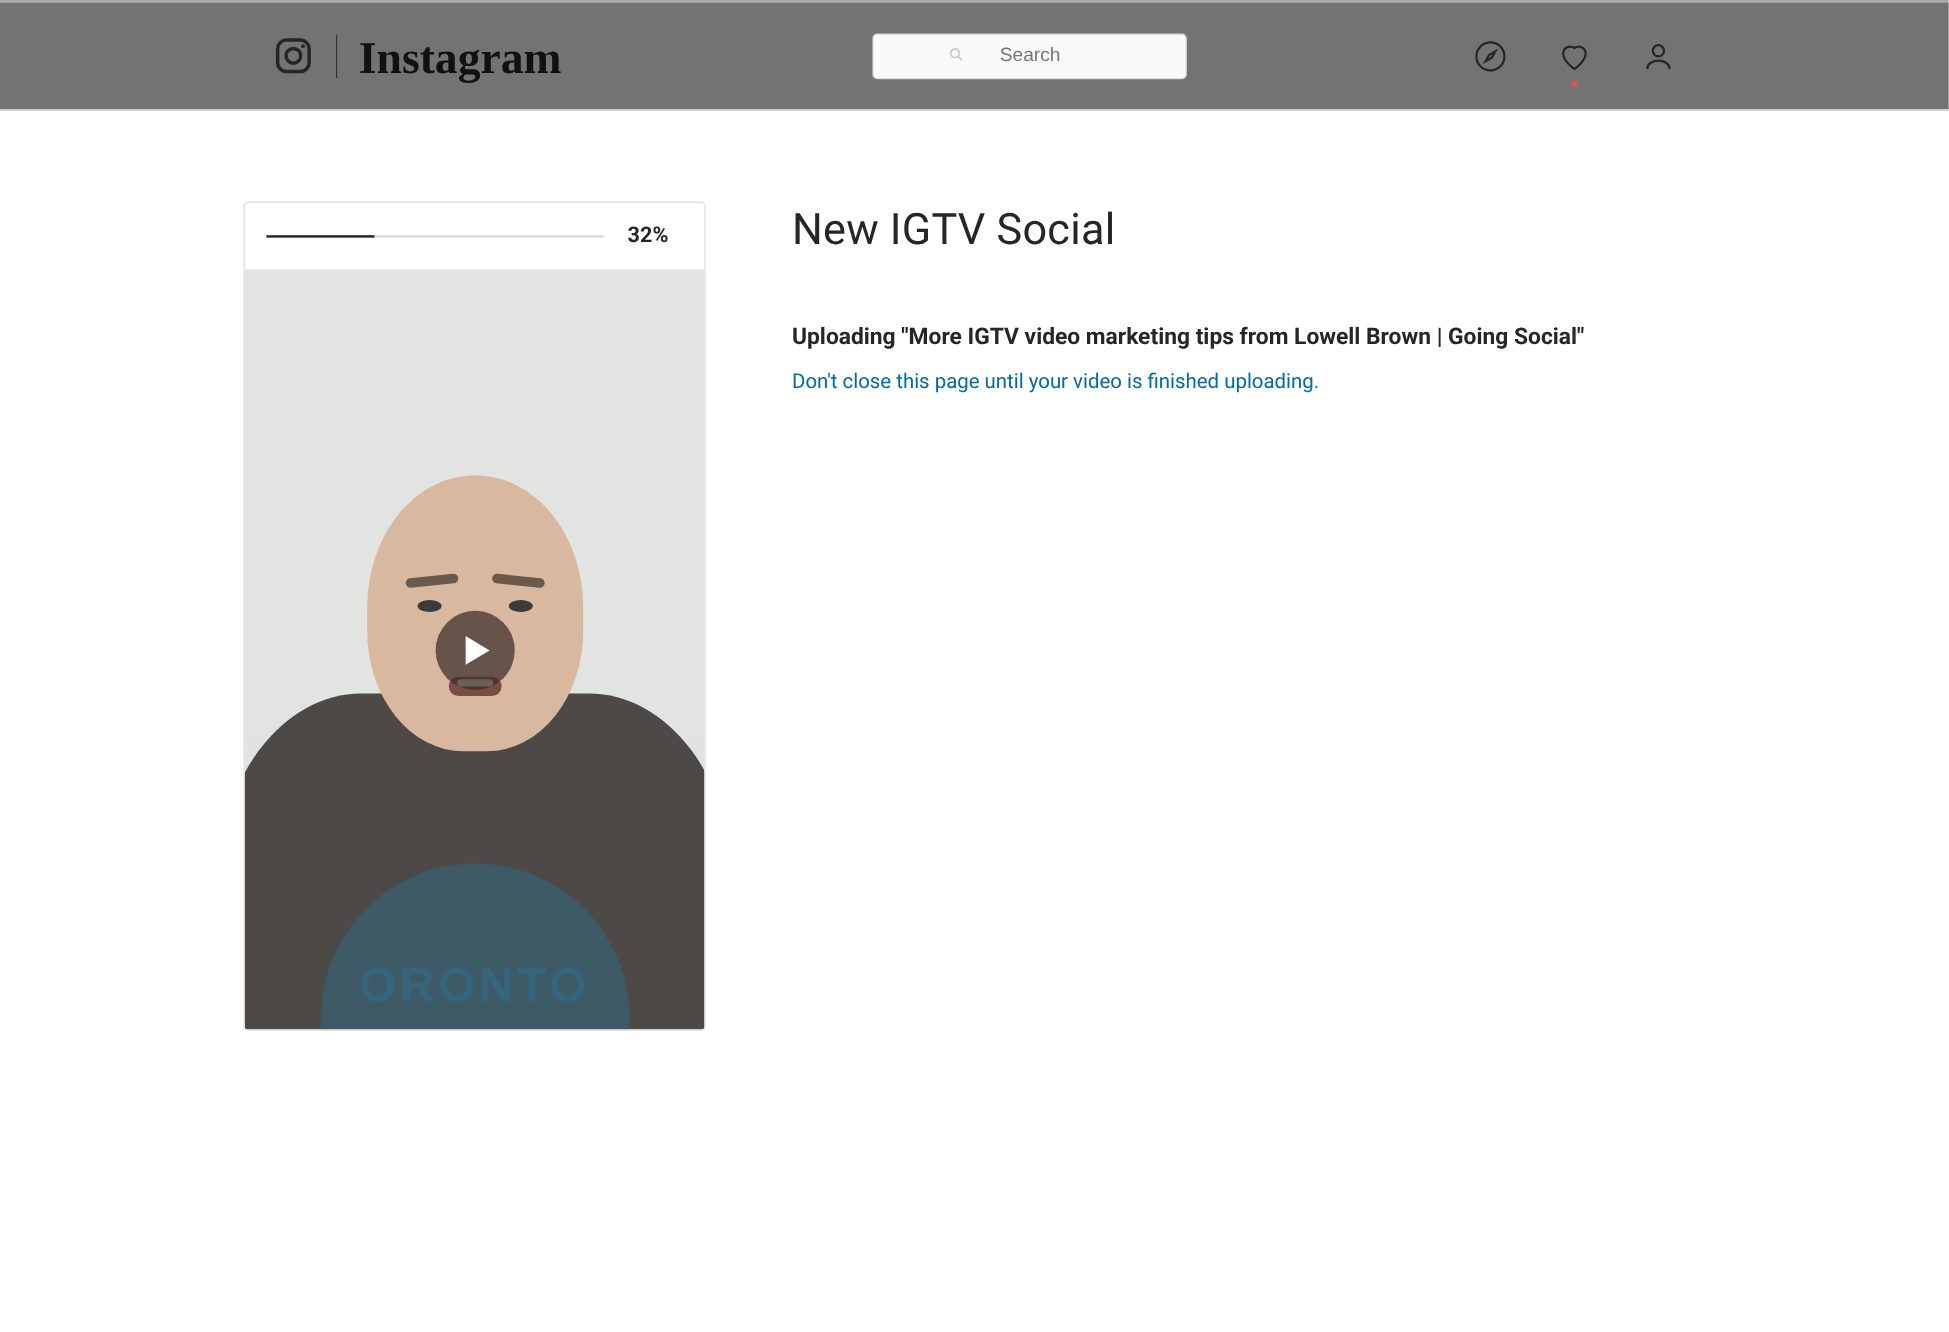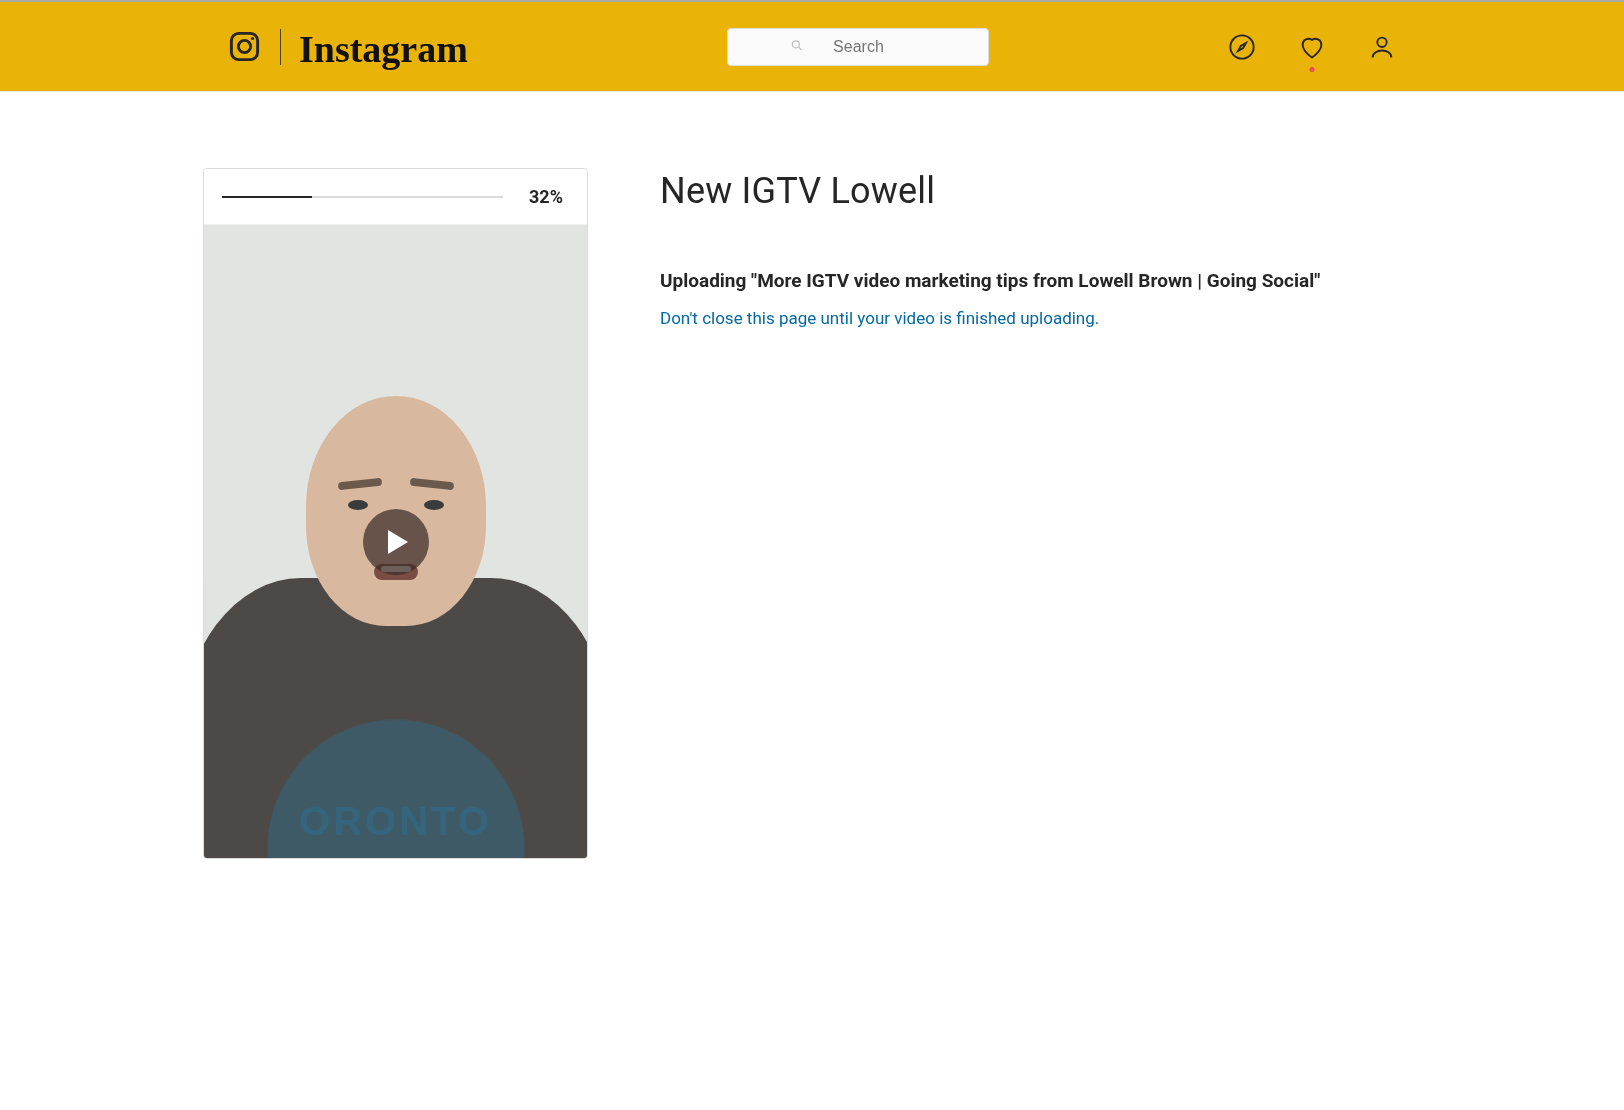--- a/index.html
+++ b/index.html
@@ -6,21 +6,21 @@
   html, body { width: 100%; height: 100%; }
   body {
     font-family: -apple-system, BlinkMacSystemFont, "Segoe UI", Roboto, Helvetica, Arial, sans-serif;
     background: #fff;
     color: #262626;
   }
   .topbar-border { height: 2px; background: #a9a9a9; }
   .header {
     height: 90px;
     border-bottom: 1px solid #e6e6e6;
-    background: #eab308;
+    background: #737373;
     display: flex;
     justify-content: center;
   }
   .header-inner {
     width: 100%;
     max-width: 1230px;
     padding: 0 30px;
     display: flex;
     align-items: center;
     justify-content: space-between;
@@ -133,21 +133,21 @@
   .progress-fill {
     position: absolute;
     left: 0; top: 0; bottom: 0;
     background: #262626;
   }
   .progress-pct {
     font-size: 18px;
     font-weight: 700;
     color: #262626;
     min-width: 46px;
-    text-align: center;
+    text-align: left;
   }
   .video-frame {
     flex: 1;
     position: relative;
     background: linear-gradient(#e2e4e1 0%, #e2e4e1 55%, #dfe1de 100%);
     overflow: hidden;
   }
   
   .figure-head {
     position: absolute;
@@ -313,19 +313,19 @@
           <div class="figure-mouth"></div>
           <div class="figure-teeth"></div>
         </div>
         <div class="play-btn">
           <span class="play-triangle"></span>
         </div>
       </div>
     </div>
 
     <section class="details">
-      <h1 class="page-title">New IGTV Lowell</h1>
+      <h1 class="page-title">New IGTV Social</h1>
       <p class="upload-status">Uploading "More IGTV video marketing tips from Lowell Brown | Going Social"</p>
       <p class="upload-note">Don't close this page until your video is finished uploading.</p>
     </section>
 
   </div>
 </main>
 
 </body></html>

